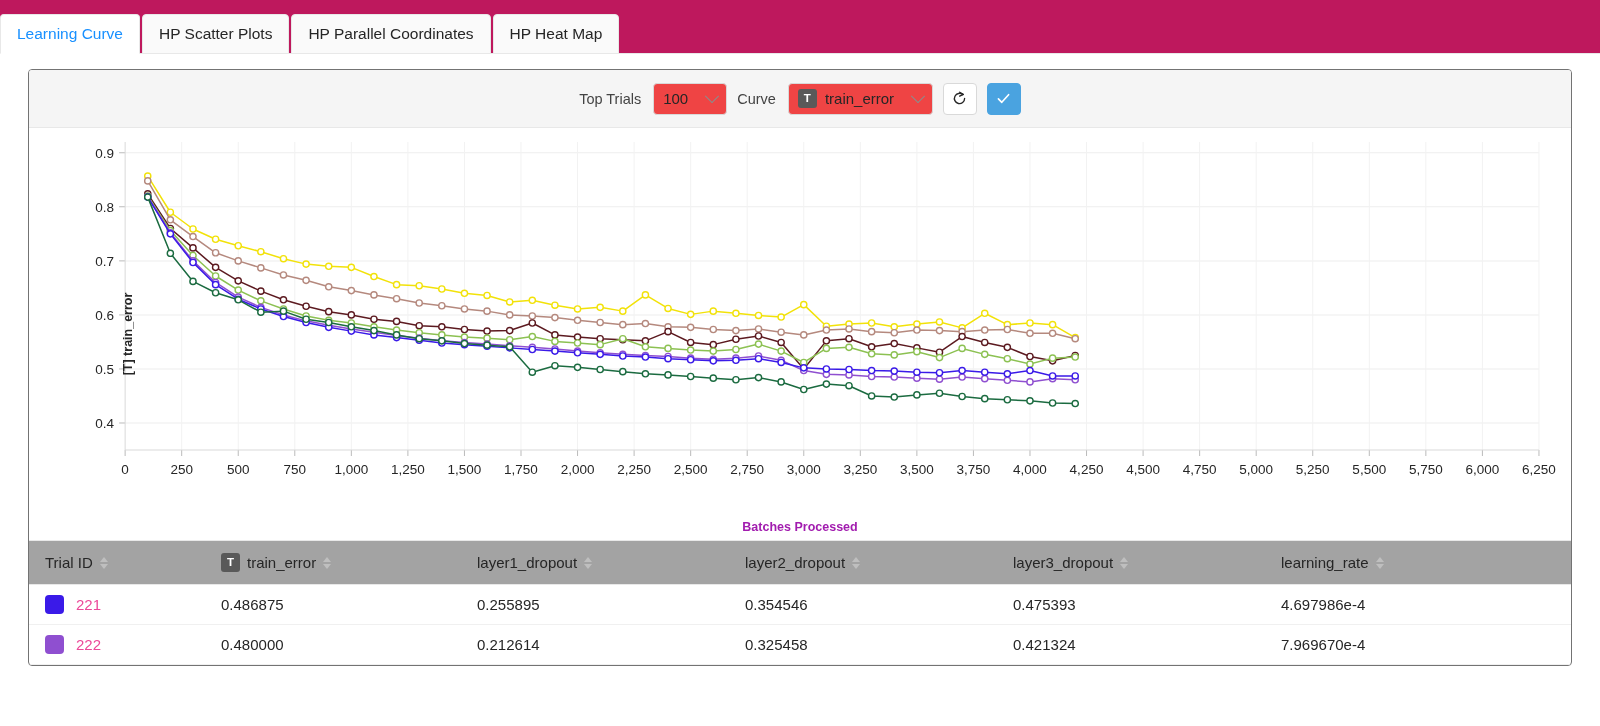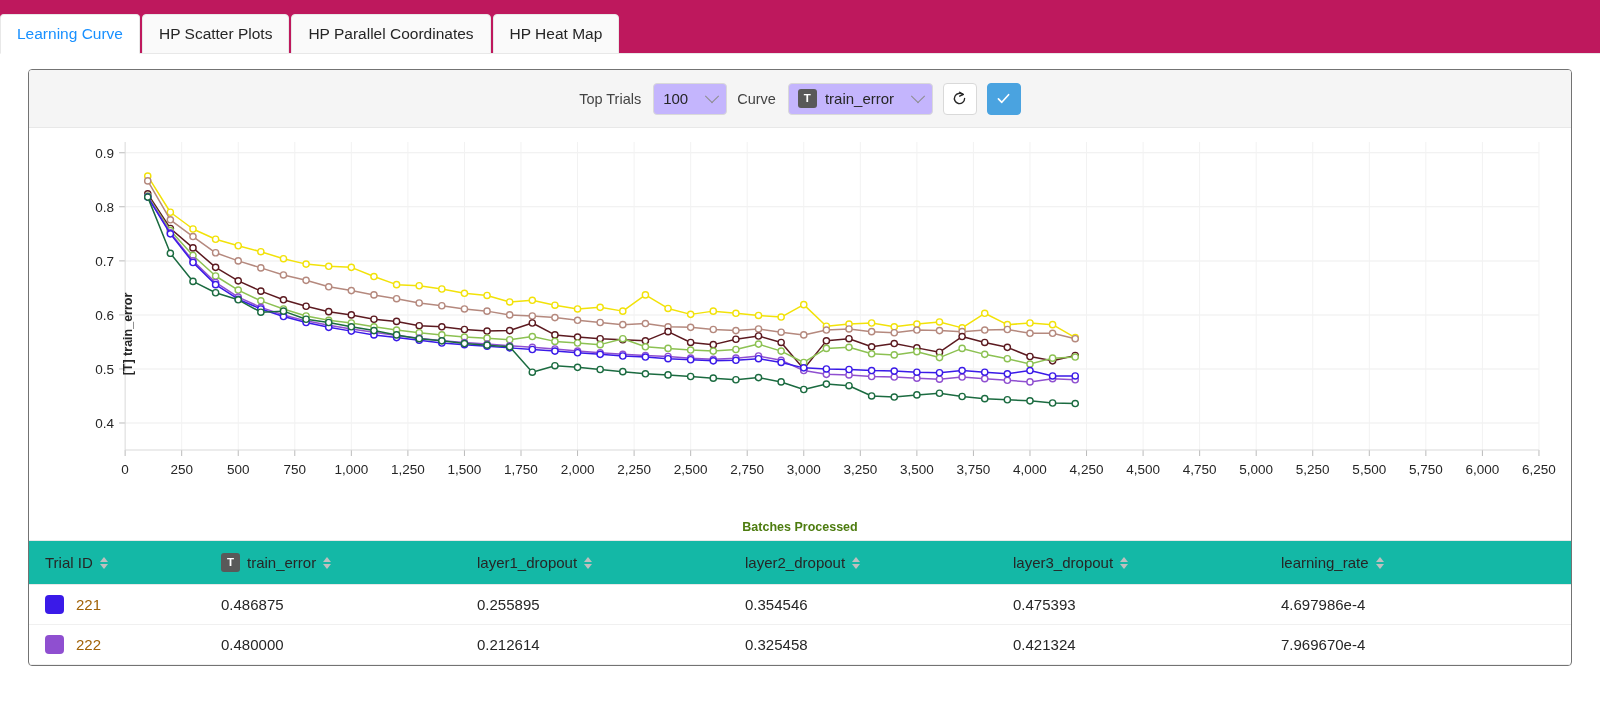--- a/index.html
+++ b/index.html
@@ -68,21 +68,21 @@
     gap: 10px;
   }
   .tb-label {
     font-size: 14.5px;
     color: #434343;
     margin-right: 2px;
   }
   .select {
     height: 32px;
     min-width: 74px;
-    background: #c4b5fd;
+    background: #ef4444;
     border: 1px solid #d9d9d9;
     border-radius: 4px;
     display: flex;
     align-items: center;
     padding: 0 9px;
     gap: 8px;
     font-size: 15px;
     color: #262626;
     cursor: pointer;
   }
@@ -135,32 +135,32 @@
     font-weight: bold;
     white-space: nowrap;
     color: #262626;
   }
   .xlabel {
     position: absolute;
     left: 0; right: 0; bottom: 6px;
     text-align: center;
     font-size: 12.5px;
     font-weight: bold;
-    color: #4d7c0f;
+    color: #a21caf;
   }
 
   
   table.trials {
     width: 100%;
     border-collapse: collapse;
     table-layout: fixed;
     font-size: 15px;
   }
   table.trials thead th {
-    background: #14b8a6;
+    background: #a3a3a3;
     border-top: 1px solid #e8e8e8;
     border-bottom: 1px solid #e8e8e8;
     height: 44px;
     text-align: left;
     font-weight: normal;
     color: #262626;
     padding: 0 16px;
     white-space: nowrap;
     cursor: pointer;
   }
@@ -185,21 +185,21 @@
     color: #262626;
     white-space: nowrap;
     overflow: hidden;
   }
   .idcell { display: flex; align-items: center; gap: 12px; }
   .swatch {
     width: 19px; height: 19px;
     border-radius: 4px;
     flex: none;
   }
-  .idlink { color: #a16207; cursor: pointer; }
+  .idlink { color: #ec4899; cursor: pointer; }
   .col-id   { width: 176px; }
   .col-m    { width: 256px; }
   .col-h    { width: 268px; }
 </style>
 </head>
 <body>
 
 <div class="tabbar">
   <div class="tab active">Learning Curve</div>
   <div class="tab">HP Scatter Plots</div>

